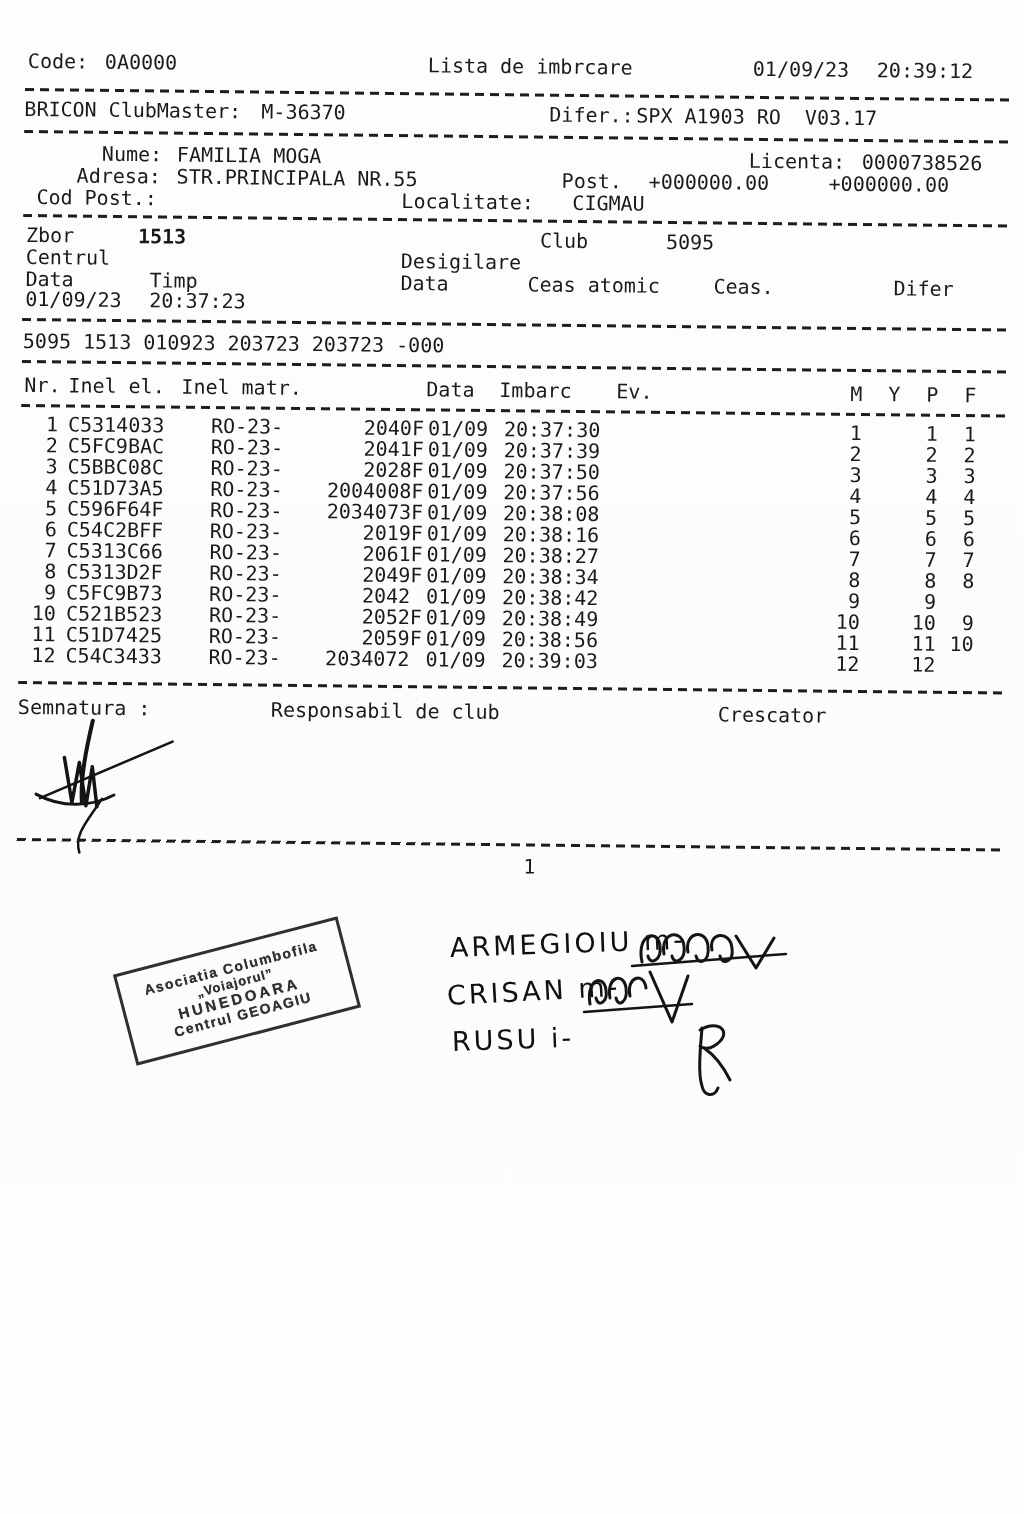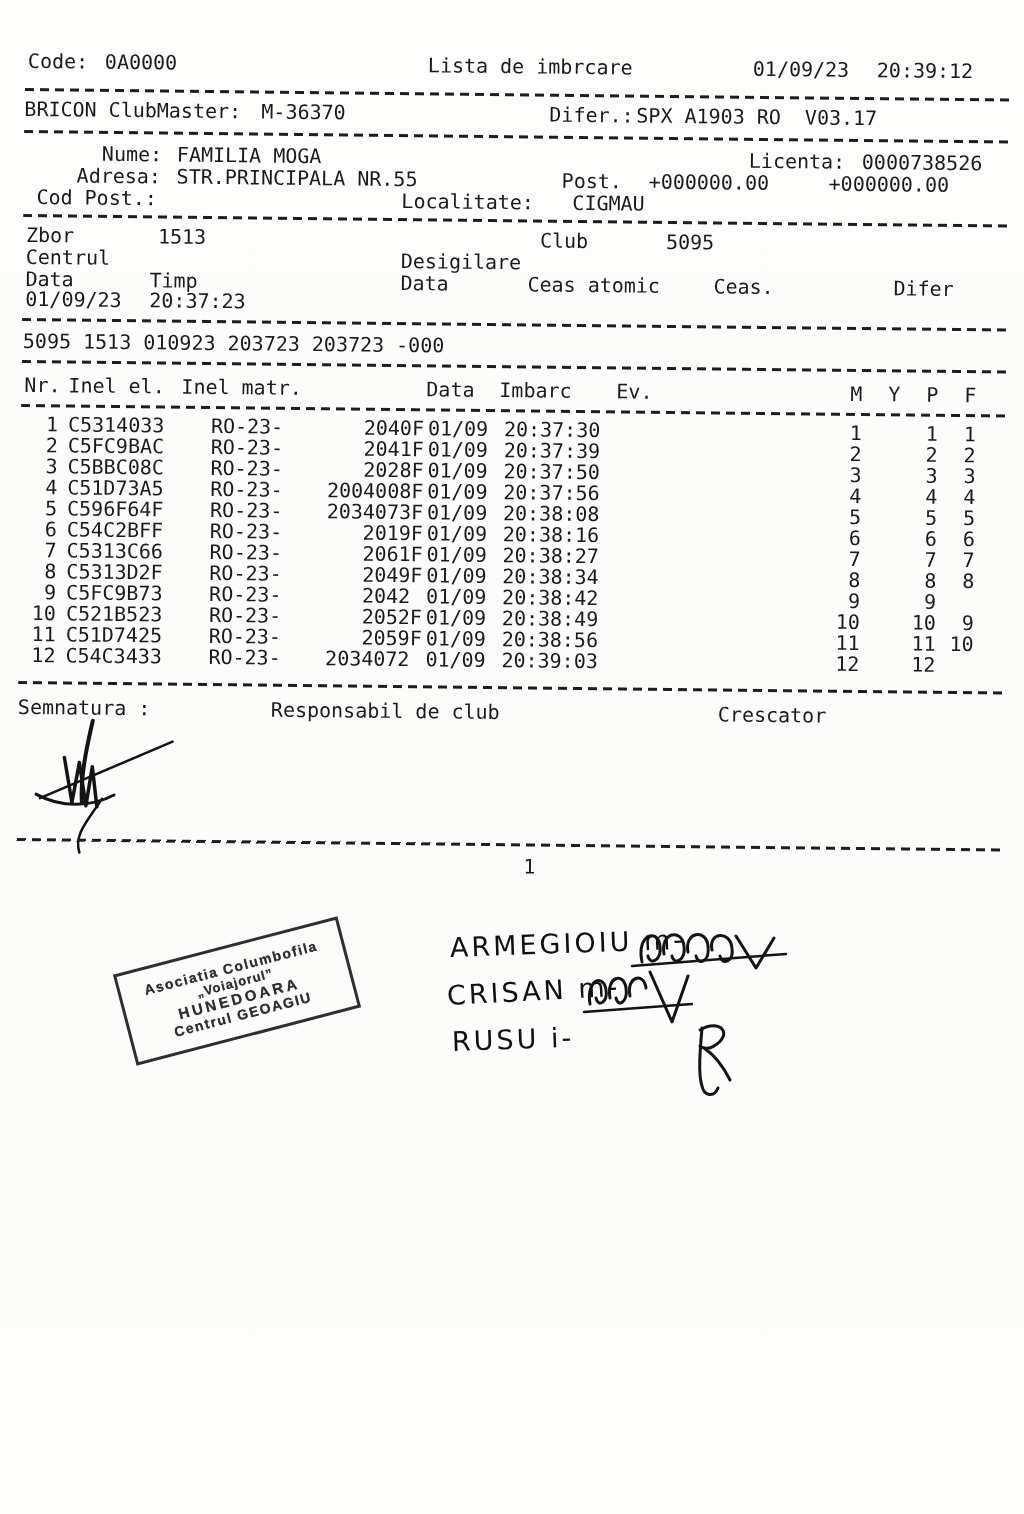--- a/index.html
+++ b/index.html
@@ -69,21 +69,21 @@
     <span class="t" style="left:563px;top:164px;">Post.</span>
     <span class="t" style="left:650px;top:164px;">+000000.00</span>
     <span class="t" style="left:830px;top:164px;">+000000.00</span>
 
     <span class="t" style="left:38px;top:186px;">Cod Post.:</span>
     <span class="t" style="left:403px;top:186px;">Localitate:</span>
     <span class="t" style="left:550px;top:186px;margin-left:24px;">CIGMAU</span>
     <div class="dash" style="top:214px;"></div>
 
     <span class="t" style="left:28px;top:224px;">Zbor</span>
-    <span class="t" style="left:160px;top:224px;">1513</span>
+    <span class="t" style="left:140px;top:224px;font-weight:bold;">1513</span>
     <span class="t" style="left:542px;top:224px;">Club</span>
     <span class="t" style="left:668px;top:224px;">5095</span>
 
     <span class="t" style="left:28px;top:246px;">Centrul</span>
     <span class="t" style="left:403px;top:246px;">Desigilare</span>
 
     <span class="t" style="left:28px;top:268px;">Data</span>
     <span class="t" style="left:152px;top:268px;">Timp</span>
     <span class="t" style="left:403px;top:268px;">Data</span>
     <span class="t" style="left:530px;top:268px;">Ceas atomic</span>

